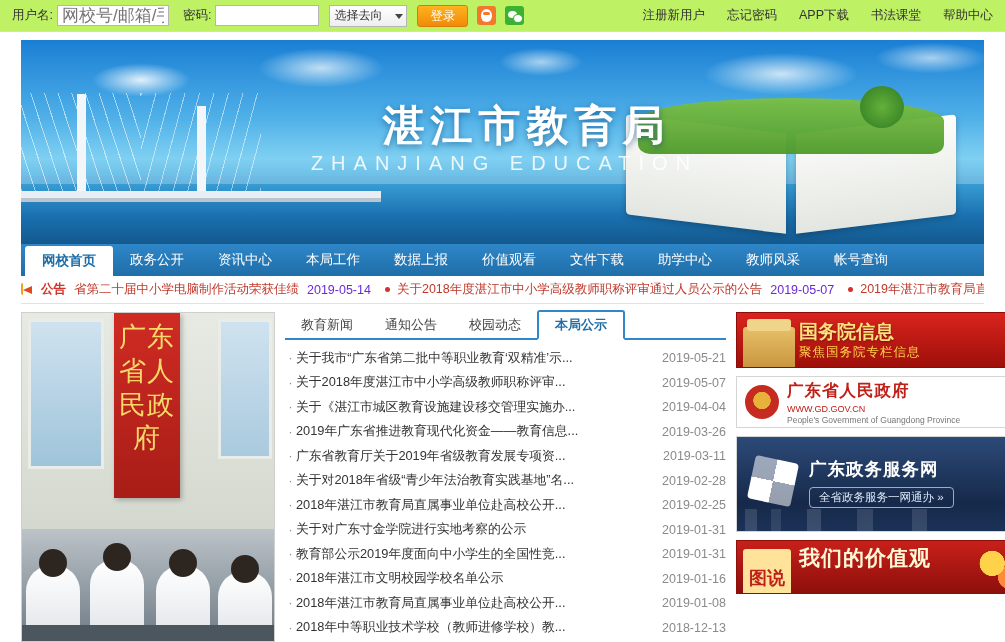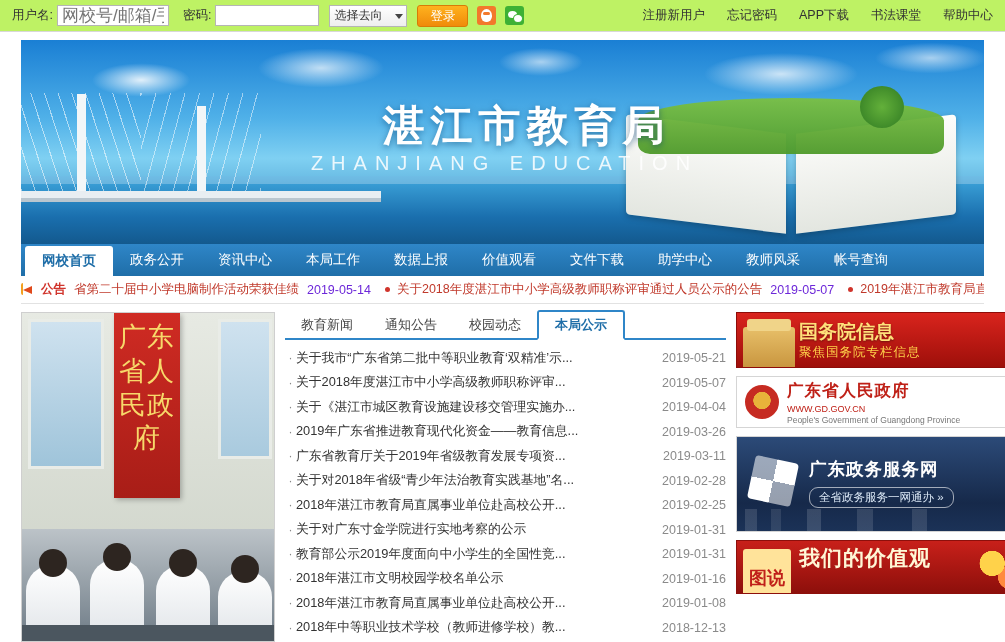--- a/index.html
+++ b/index.html
@@ -475,21 +475,21 @@
     transform: rotate(12deg);
   }
   .ad3 .t1 {
     position: absolute; left: 72px; top: 20px;
     font-size: 17.5px; font-weight: bold; letter-spacing: 1px;
   }
   .ad3 .t2 {
     position: absolute; left: 72px; top: 50px;
     font-size: 11.5px;
     border: 1px solid rgba(255,255,255,0.6);
-    border-radius: 9px;
+    border-radius: 4px;
     padding: 2px 9px;
     color: #dce9f7;
   }
   .ad3 .skyline {
     position: absolute; left: 0; bottom: 0; width: 100%; height: 22px;
     background:
       linear-gradient(to right, transparent 0 8px, rgba(255,255,255,0.13) 8px 20px, transparent 20px 34px,
       rgba(255,255,255,0.1) 34px 44px, transparent 44px 70px, rgba(255,255,255,0.14) 70px 84px,
       transparent 84px 120px, rgba(255,255,255,0.12) 120px 136px, transparent 136px 175px,
       rgba(255,255,255,0.12) 175px 190px, transparent 190px);

